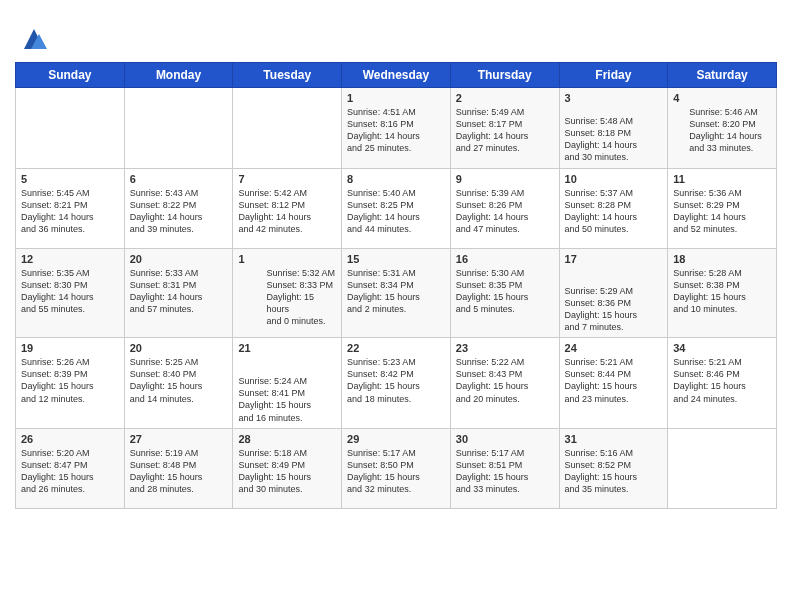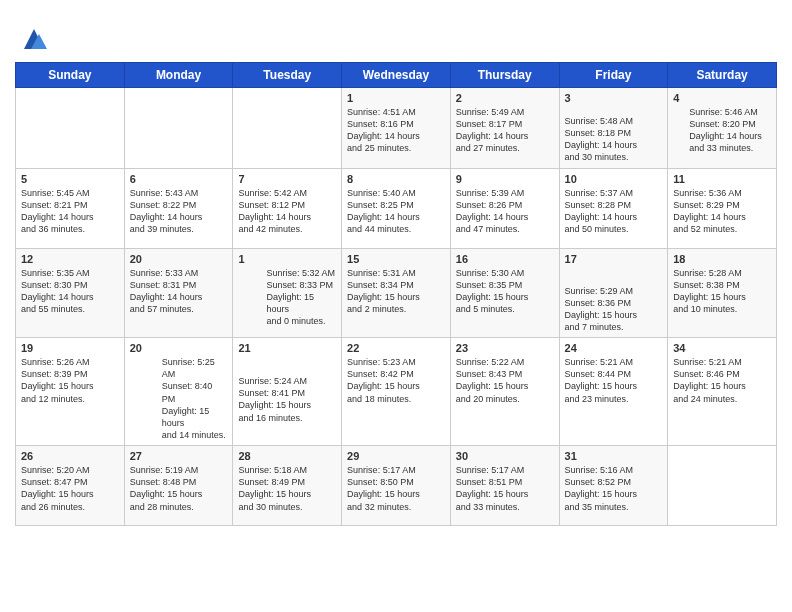--- a/index.html
+++ b/index.html
@@ -275,21 +275,21 @@
         <tr>
           <td>
             <span class="day-num">19</span>
             <div class="cell-content" style="white-space: pre-line;">Sunrise: 5:26 AM
 Sunset: 8:39 PM
 Daylight: 15 hours
 and 12 minutes.</div>
           </td>
           <td>
             <span class="day-num">20</span>
-            <div class="cell-content" style="white-space: pre-line; margin-left: 32px;">Sunrise: 5:25 AM
+            <div class="cell-content" style="white-space: pre-line;">Sunrise: 5:25 AM
 Sunset: 8:40 PM
 Daylight: 15 hours
 and 14 minutes.</div>
           </td>
           <td>
             <span class="day-num">21</span>
             <div class="cell-content" style="white-space: pre-line; margin-top: 21px;">Sunrise: 5:24 AM
 Sunset: 8:41 PM
 Daylight: 15 hours
 and 16 minutes.</div>

